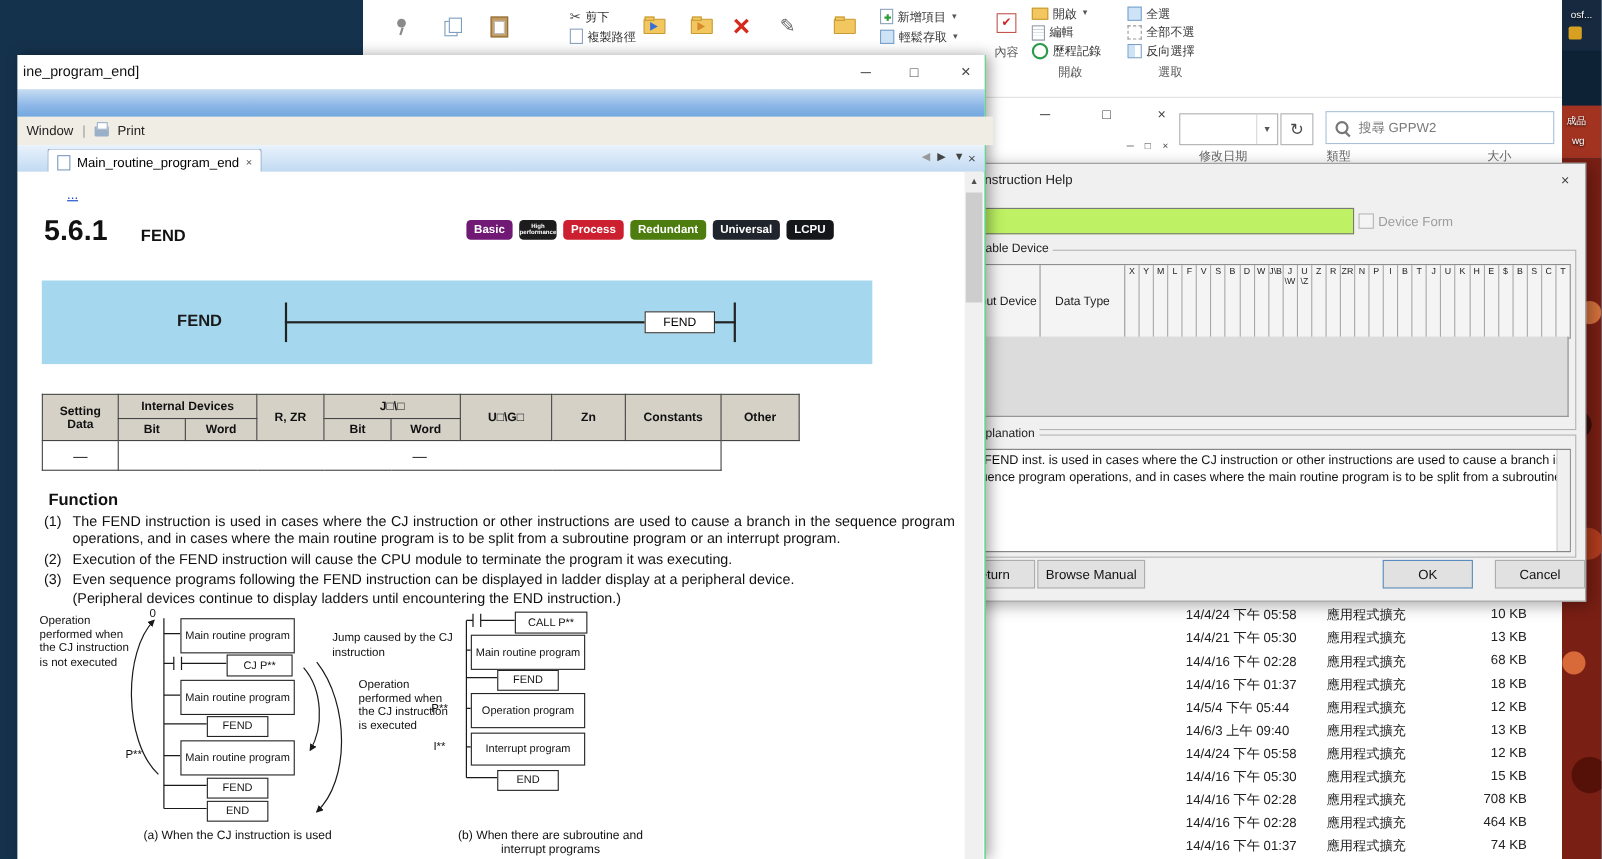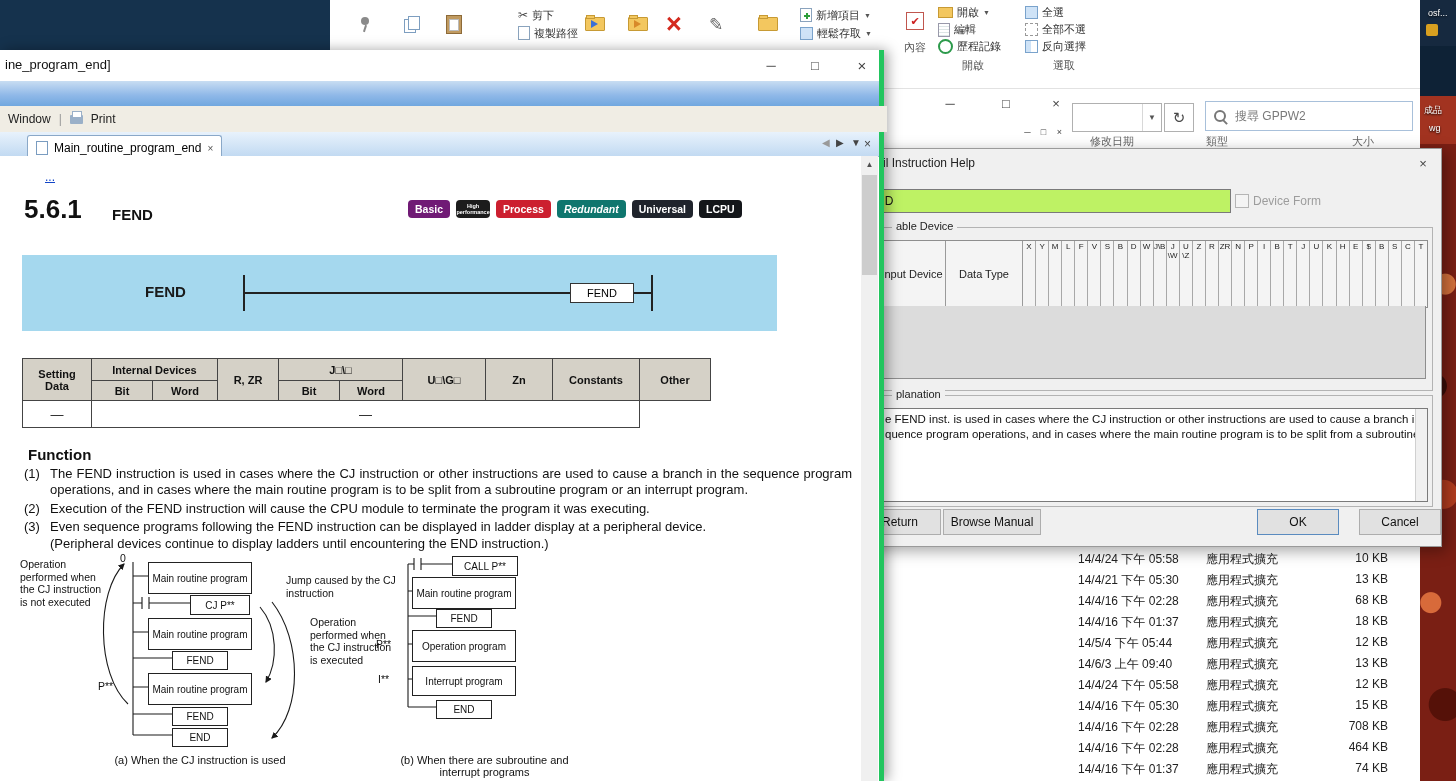--- a/index.html
+++ b/index.html
@@ -67,21 +67,21 @@
   .devcol{flex:1;border-right:1px solid #a8a8a8;font-size:8px;line-height:8.5px;text-align:center;word-break:break-all;padding-top:2px;color:#222;overflow:hidden}
   .devcol:last-child{border-right:none}
   .udbody{position:absolute;background:#dcdcdc;border:1px solid #8e8e8e;border-top:none}
   .expl{position:absolute;background:#fff;border:1px solid #7a7a7a;padding:3px 6px;overflow:hidden}
   .explline{white-space:nowrap;overflow:hidden;font-size:11.5px;line-height:15px;color:#111}
   .explsb{position:absolute;top:0;right:0;bottom:0;width:11px;background:#f0f0f0;border-left:1px solid #d0d0d0}
   .btn{position:absolute;height:24px;background:#e1e1e1;border:1px solid #adadad;display:flex;align-items:center;justify-content:center;font-size:12px;color:#111}
   .btn.def{border-color:#5a8bbf}
 
   
-  #helpwin{left:0;top:50px;width:879px;height:731px;background:#fff;border-right:5px solid #22c55e;box-shadow:4px 0 12px rgba(0,0,0,.35)}
+  #helpwin{left:16px;top:50px;width:879px;height:731px;background:#fff;border-right:1px solid #22c55e;box-shadow:4px 0 12px rgba(0,0,0,.35)}
   #hw-title{position:absolute;left:0;top:0;width:100%;height:30px;background:#fff}
   #hw-title .ttl{position:absolute;left:5px;top:7px;font-size:13px;color:#111}
   #hw-band{position:absolute;left:0;top:30px;width:100%;height:26px;background:linear-gradient(180deg,#c8ddf2 0%,#8fb8e8 55%,#6ea6de 100%);border-top:1px solid #fff}
   #hw-menu{position:absolute;left:0;top:56px;width:100%;height:26px;background:#f0ede4;display:flex;align-items:center;gap:8px;padding-left:8px;font-size:12px;color:#222}
   .i-print{width:13px;height:9px;background:#9ab0c8;border-radius:1px;position:relative}
   .i-print::before{content:"";position:absolute;left:2px;top:-4px;width:8px;height:5px;background:#fff;border:1px solid #9ab0c8}
   #hw-tabs{position:absolute;left:0;top:82px;width:100%;height:24px;background:linear-gradient(#e8f2fc,#c2daf2);border-bottom:1px solid #94b4d4}
   #tab{position:absolute;left:27px;top:3px;height:20px;background:#fff;border:1px solid #8aa8c8;border-bottom:none;border-radius:3px 3px 0 0;display:flex;align-items:center;gap:6px;padding:2px 8px;font-size:12px;color:#000}
   .i-page{width:10px;height:12px;background:#fff;border:1px solid #7a9cc0}
   .tabx{font-size:10px;color:#555}
@@ -419,21 +419,21 @@
     <a class="a link" style="left:45px;top:14px">...</a>
 
     <span class="a" id="secnum" style="left:24px;top:38px">5.6.1</span>
     <span class="a" id="sectitle" style="left:112px;top:50px">FEND</span>
 
     <div class="a badges" style="left:408px;top:44px">
 
     <span class="badge" style="background: #701a75;">Basic</span>
         <span class="badge" style="background: rgb(28, 28, 28);">High performance</span>
         <span class="badge" style="background: rgb(204, 31, 47);">Process</span>
-        <span class="badge" style="background: #0f766e; font-style: italic;">Redundant</span>
+        <span class="badge" style="background: #4d7c0f;">Redundant</span>
         <span class="badge" style="background: rgb(32, 36, 44);">Universal</span>
         <span class="badge" style="background: rgb(20, 22, 26);">LCPU</span>
       </div>
 
     <div class="a" id="bluebox" style="left:22px;top:99px;width:755px;height:76px">
       <span id="bb-label">FEND</span>
       <div class="bb-line" style="left:221px;top:37px;width:410px;height:2px"></div>
       <div class="bb-line" style="left:221px;top:20px;width:2px;height:36px"></div>
       <div class="bb-line" style="left:629px;top:20px;width:2px;height:36px"></div>
       <div id="bb-fend">FEND</div>

